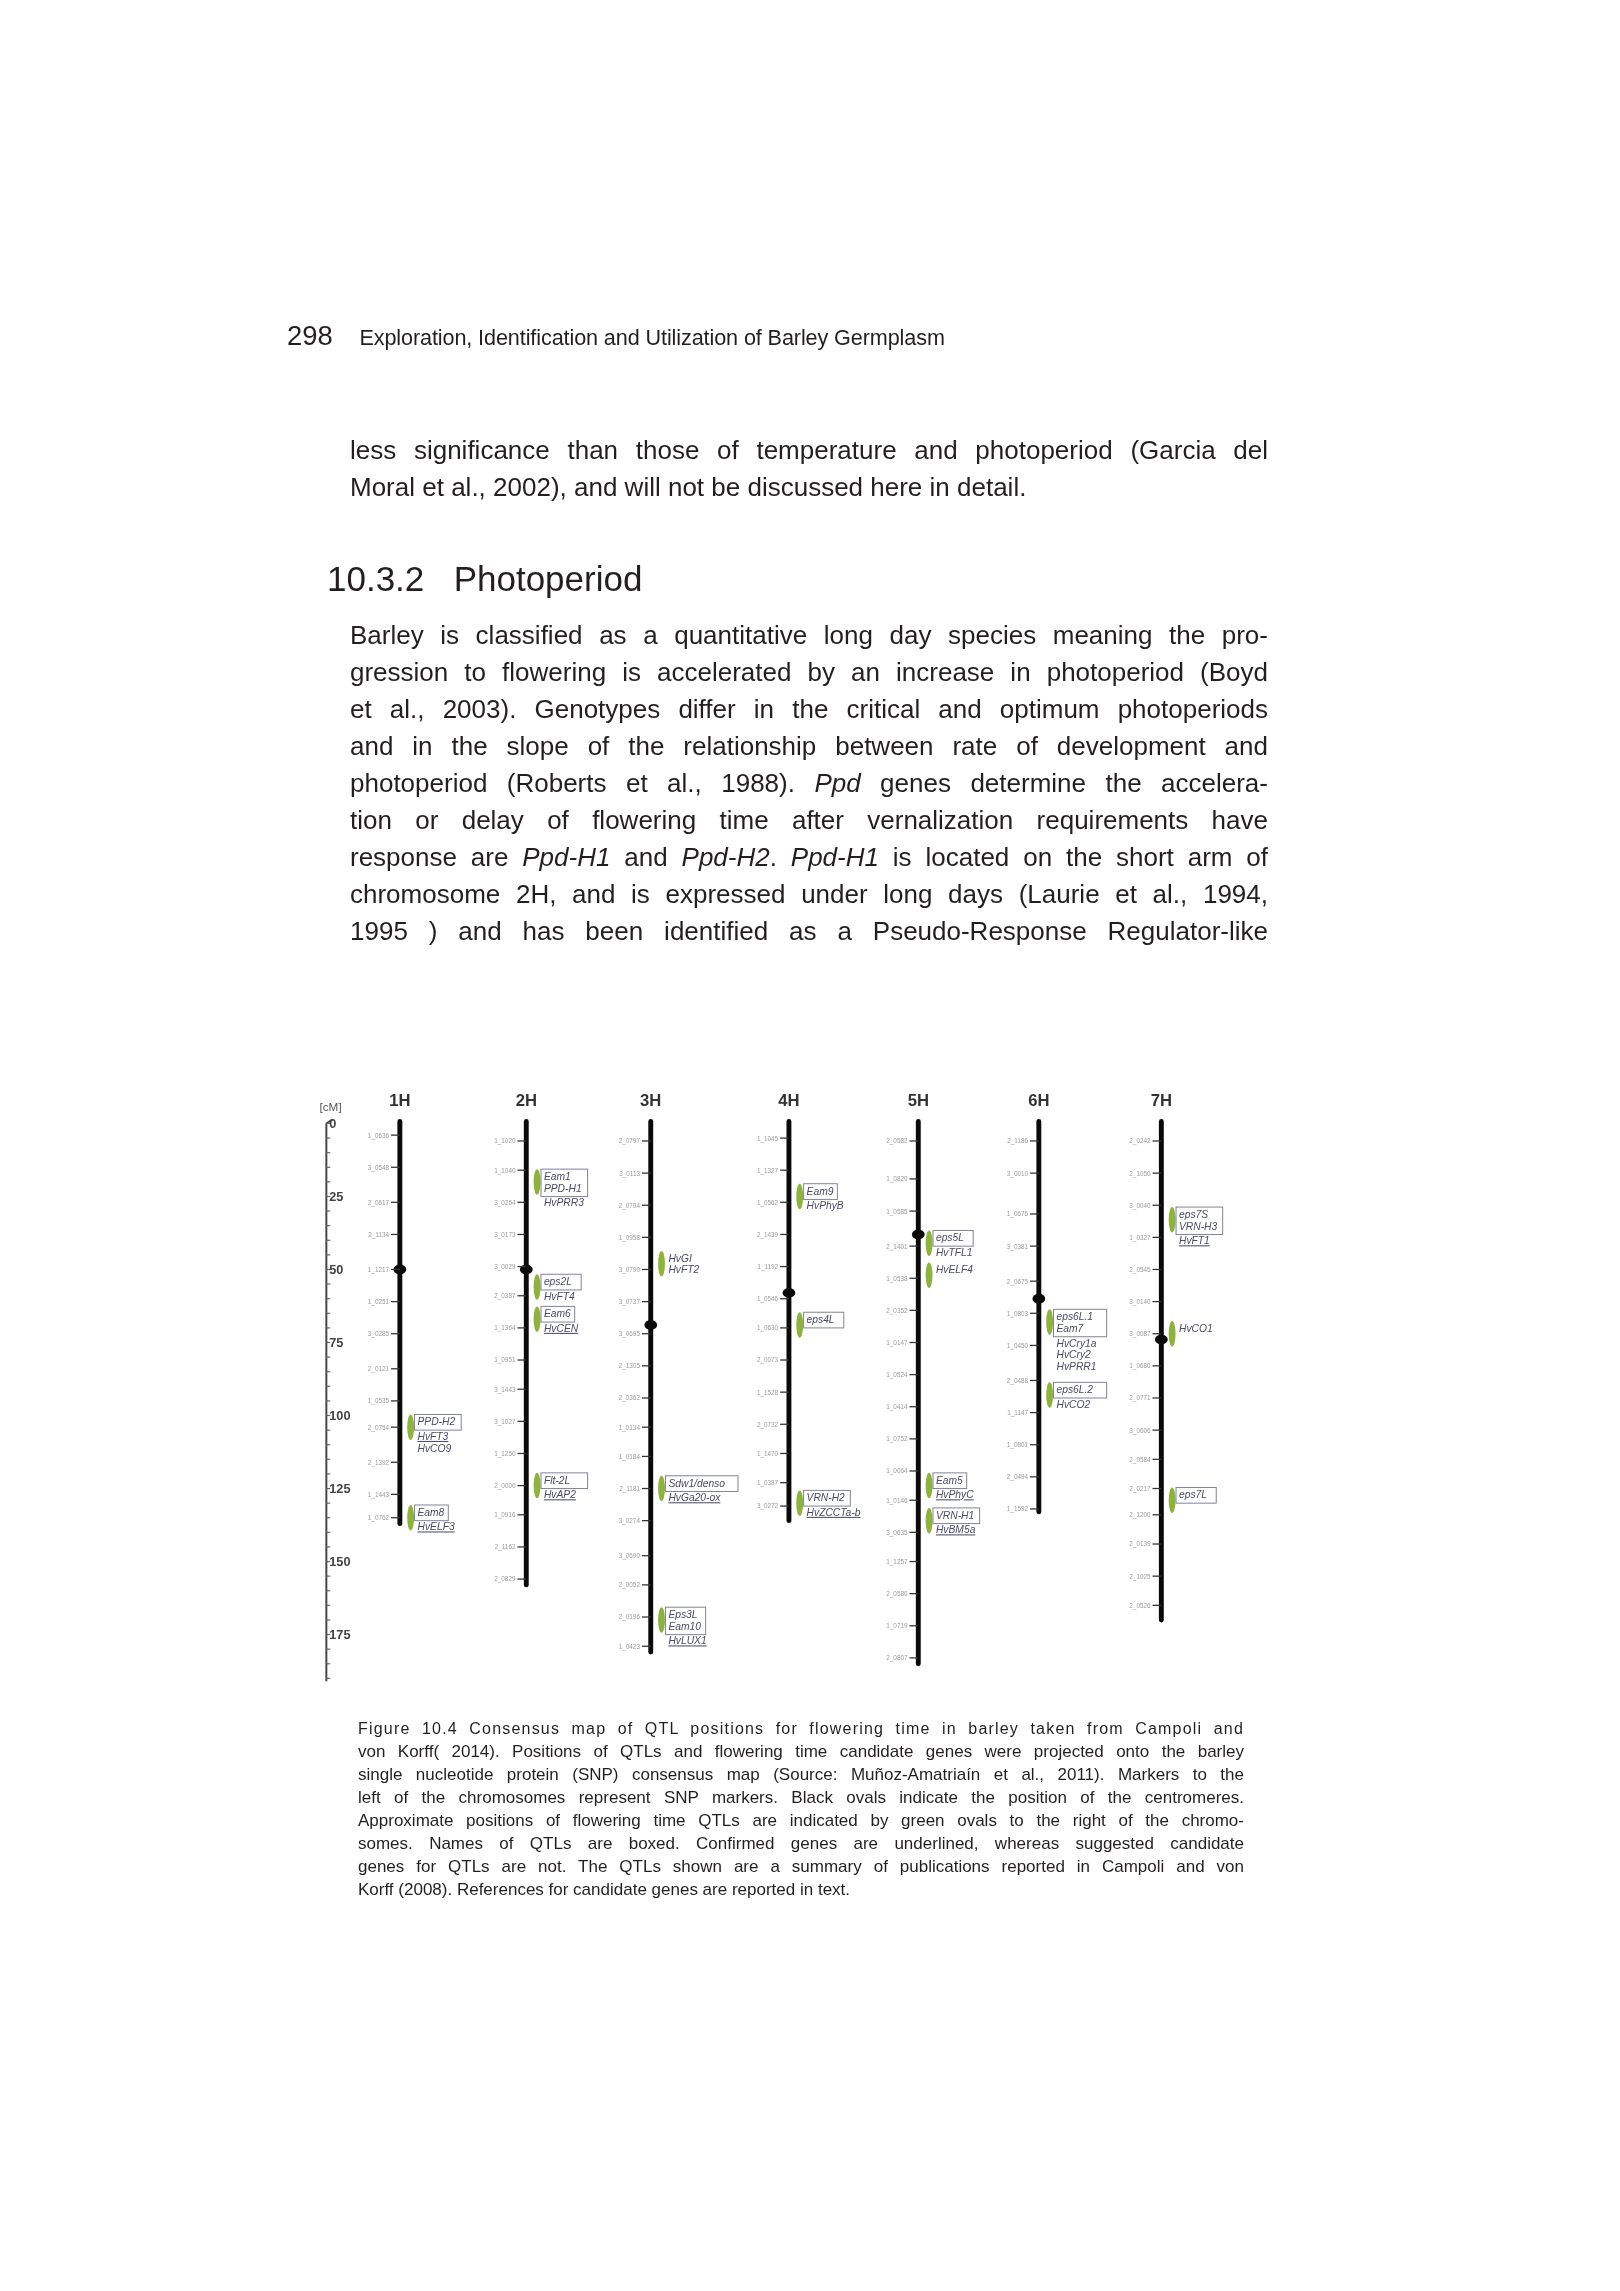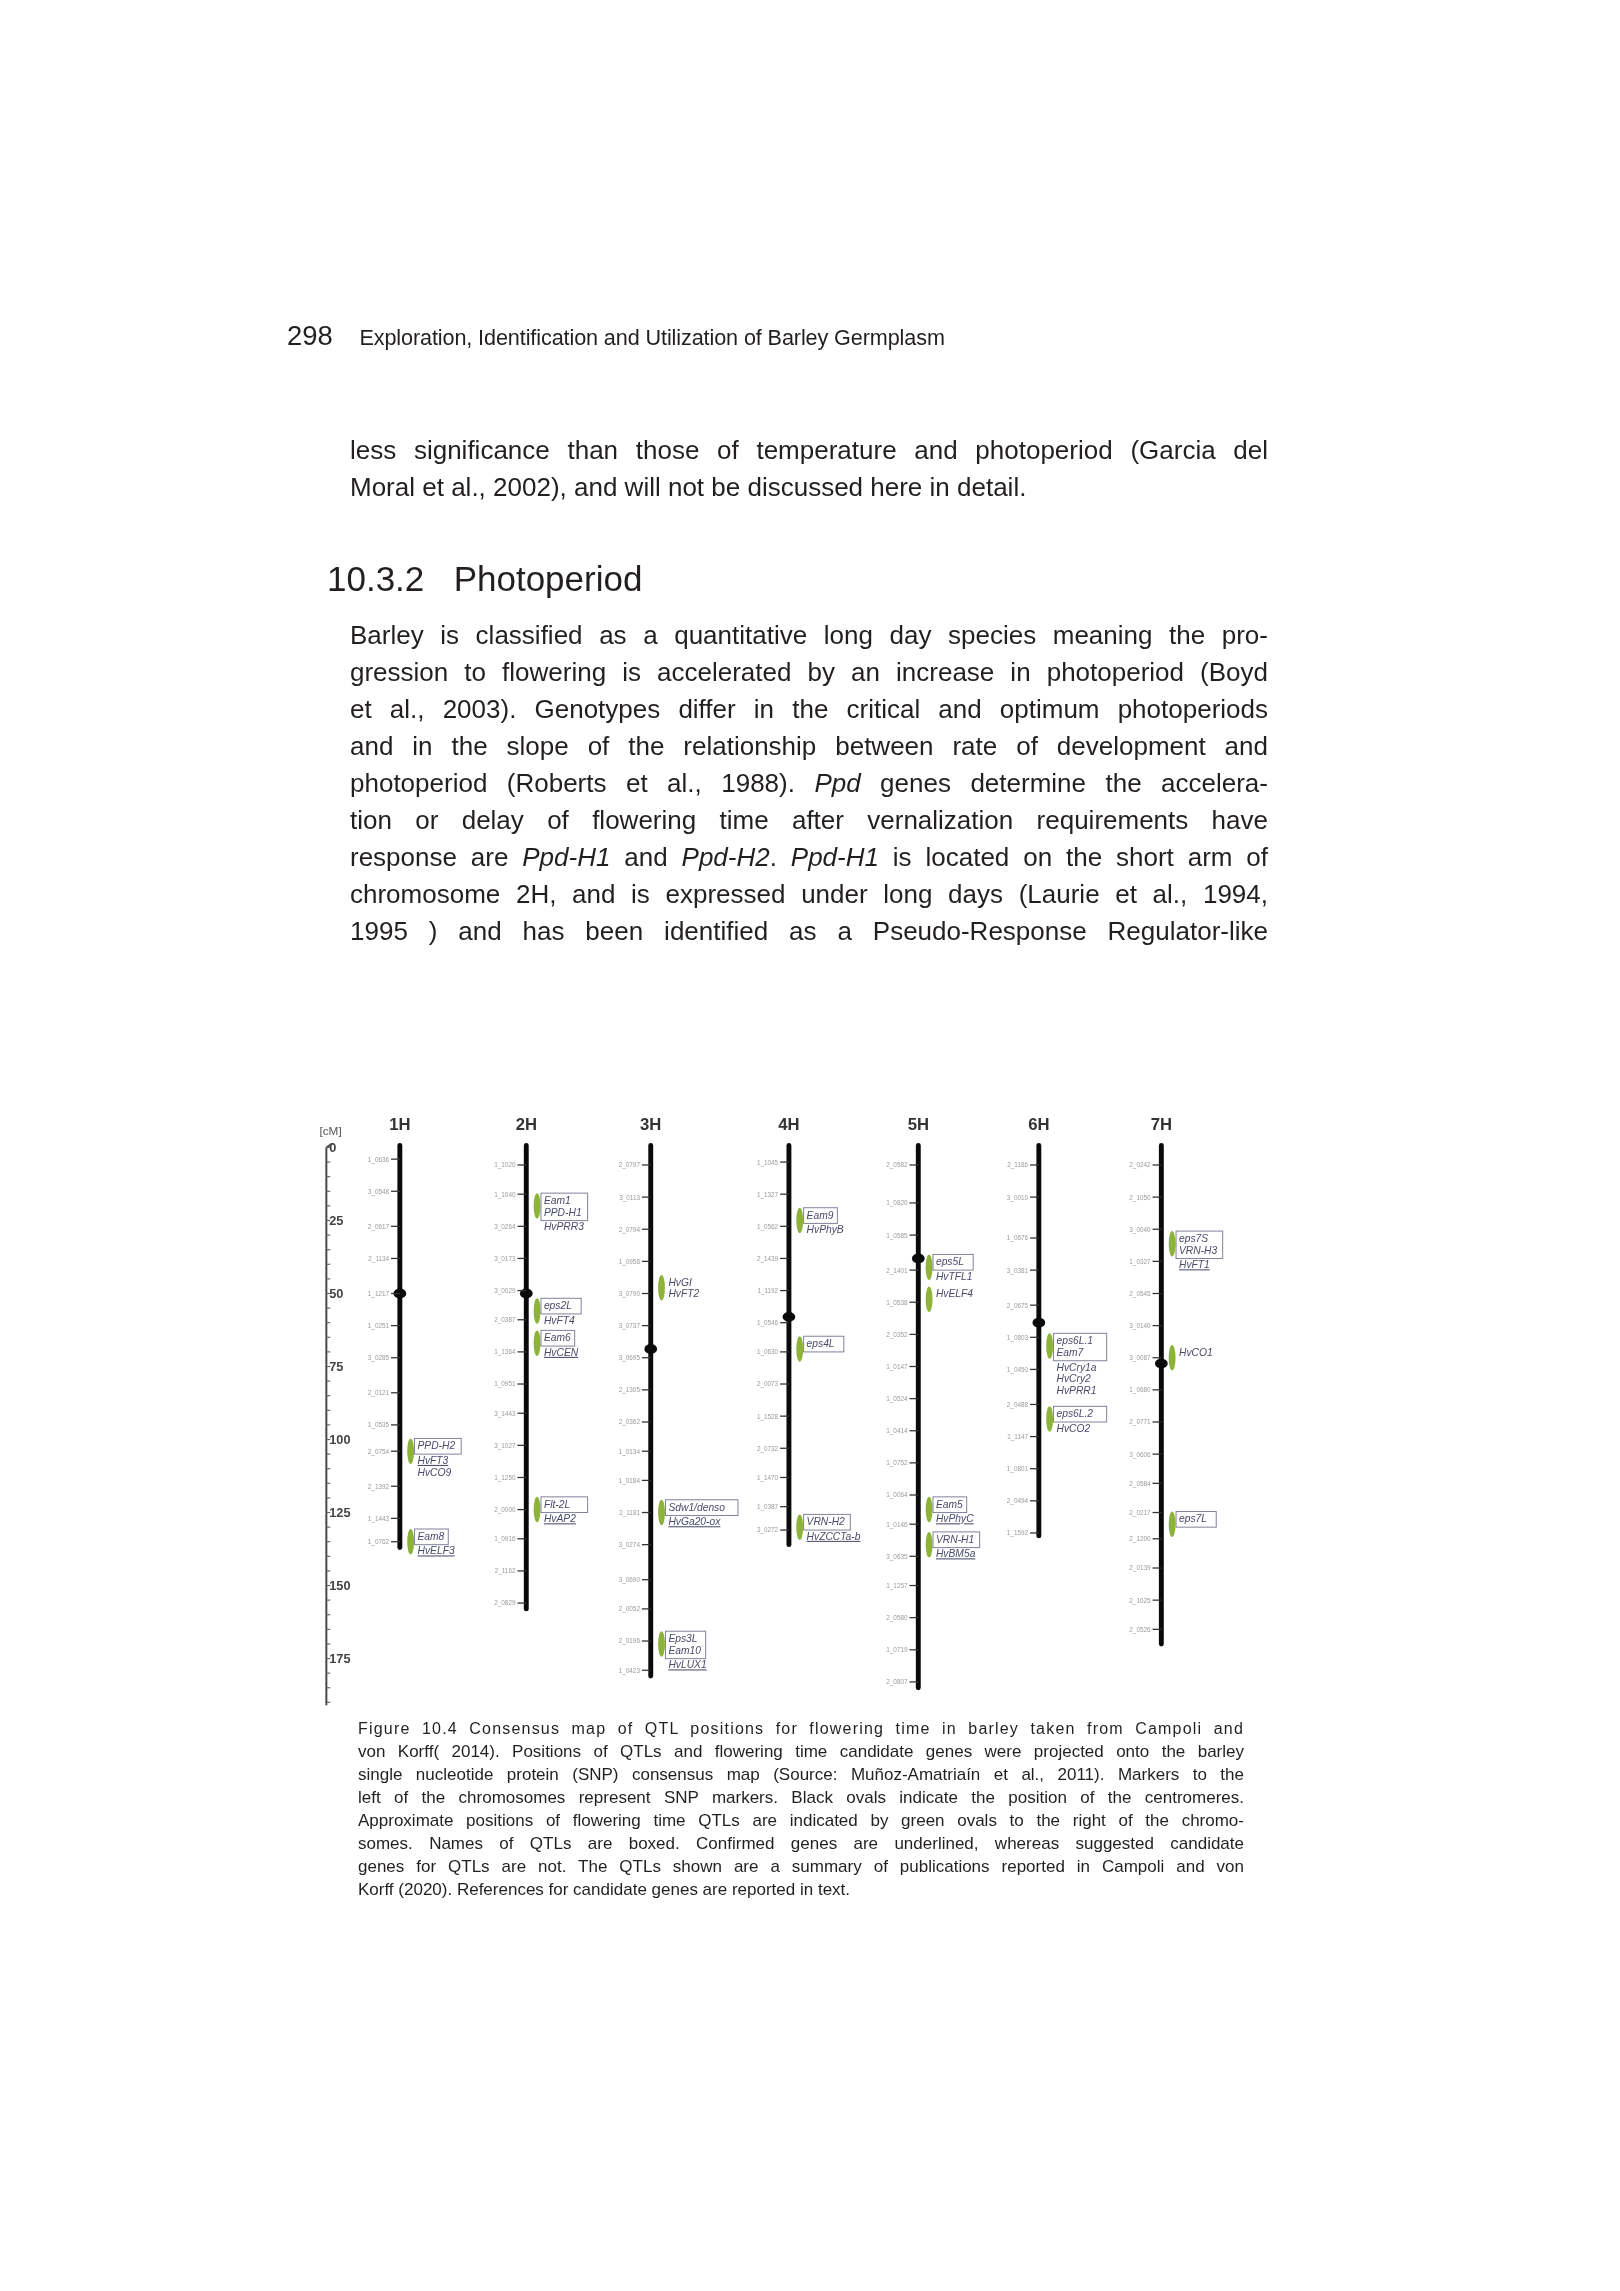--- a/index.html
+++ b/index.html
@@ -10,21 +10,21 @@
   #running-head .pg { font-size: 27.4px; margin-right: 19.6px; }
   #running-head .ttl { font-size: 21.6px; letter-spacing: -0.1px; }
   .para { position: absolute; left: 326px; width: 918px; font-size: 26px; line-height: 37px; margin-left: 24px; }
   .para .ln { display: block; white-space: nowrap; text-align: justify; text-align-last: justify; height: 37px; }
   .para .ln.last { text-align-last: left; }
   #p1 { top: 432px; }
   #heading { left: 327px; top: 559px; font-size: 35px; white-space: nowrap; }
   #heading .num { margin-right: 19.6px; }
   #p2 { top: 617px; }
   i { font-style: italic; }
-  #figure { left: 0; top: 0; width: 1620px; height: 2164px; pointer-events: none; margin-top: 24px; }
+  #figure { left: 0; top: 0; width: 1620px; height: 2164px; pointer-events: none; }
   #figure svg { position: absolute; left: 0; top: 0; }
   #caption { left: 328px; top: 1717px; width: 916px; font-size: 17px; line-height: 23px; }
   #caption .ln { display: block; white-space: nowrap; text-align: justify; text-align-last: justify; height: 23px; margin-left: 30px; }
   #caption .ln.last { text-align-last: left; }
   #caption .ln.cond { letter-spacing: 1.2px; font-size: 16px; }
 </style>
 </head>
 <body>
 
 <div id="running-head" class="abs">
@@ -421,15 +421,15 @@
 </div>
 
 <div id="caption" class="abs">
   <span class="ln cond">Figure 10.4  Consensus map of QTL positions for flowering time in barley taken from  Campoli and</span>
   <span class="ln">von Korff( 2014). Positions of QTLs and flowering time candidate genes were projected onto the barley</span>
   <span class="ln">single nucleotide protein (SNP) consensus map (Source: Muñoz-Amatriaín et al., 2011). Markers to the</span>
   <span class="ln">left of the chromosomes represent SNP markers. Black ovals indicate the position of the centromeres.</span>
   <span class="ln">Approximate positions of flowering time QTLs are indicated by green ovals to the right of the chromo-</span>
   <span class="ln">somes. Names of QTLs are boxed. Confirmed genes are underlined, whereas suggested candidate</span>
   <span class="ln">genes for QTLs are not. The QTLs shown are a summary of publications reported in Campoli and von</span>
-  <span class="ln last">Korff (2020). References for candidate genes are reported in text.</span>
+  <span class="ln last">Korff (2008). References for candidate genes are reported in text.</span>
 </div>
 
 
 </body></html>

